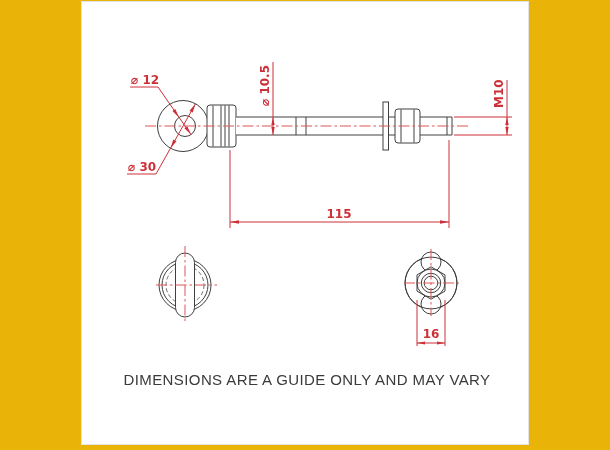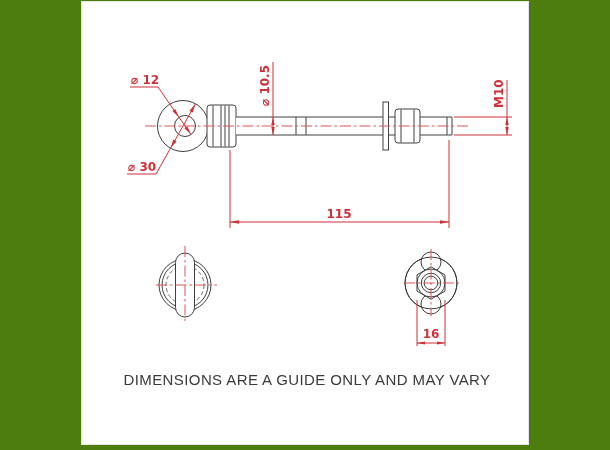--- a/index.html
+++ b/index.html
@@ -1,16 +1,16 @@
 <!DOCTYPE html>
 <html><head>
 <meta charset="utf-8">
 <style>
   html,body{margin:0;padding:0;background:#ffffff;}
-  .stage{position:relative;width:610px;height:450px;background:#4d7c0f;overflow:hidden;
+  .stage{position:relative;width:610px;height:450px;background:#eab308;overflow:hidden;
          font-family:"Liberation Sans", sans-serif;}
   svg{position:absolute;left:0;top:0;}
   .outline{stroke:#404040;stroke-width:1;fill:none;}
   .outline-f{stroke:#404040;stroke-width:1;fill:#ffffff;}
   .hidden-l{stroke:#6f6f6f;stroke-width:1;fill:none;stroke-dasharray:4 2.5;}
   .dim{stroke:#cc3038;stroke-width:1;fill:none;}
   .dimfill{fill:#cc3038;stroke:none;}
   .cl{stroke:#dd5555;stroke-width:1;fill:none;stroke-dasharray:11 3 2.5 3;}
   .dimtext{font-family:"DejaVu Sans", sans-serif;font-size:12px;font-weight:bold;fill:#cc3038;}
   .foot{font-family:"Liberation Sans", sans-serif;font-size:15px;fill:#3a3a3a;letter-spacing:0.4px;}

